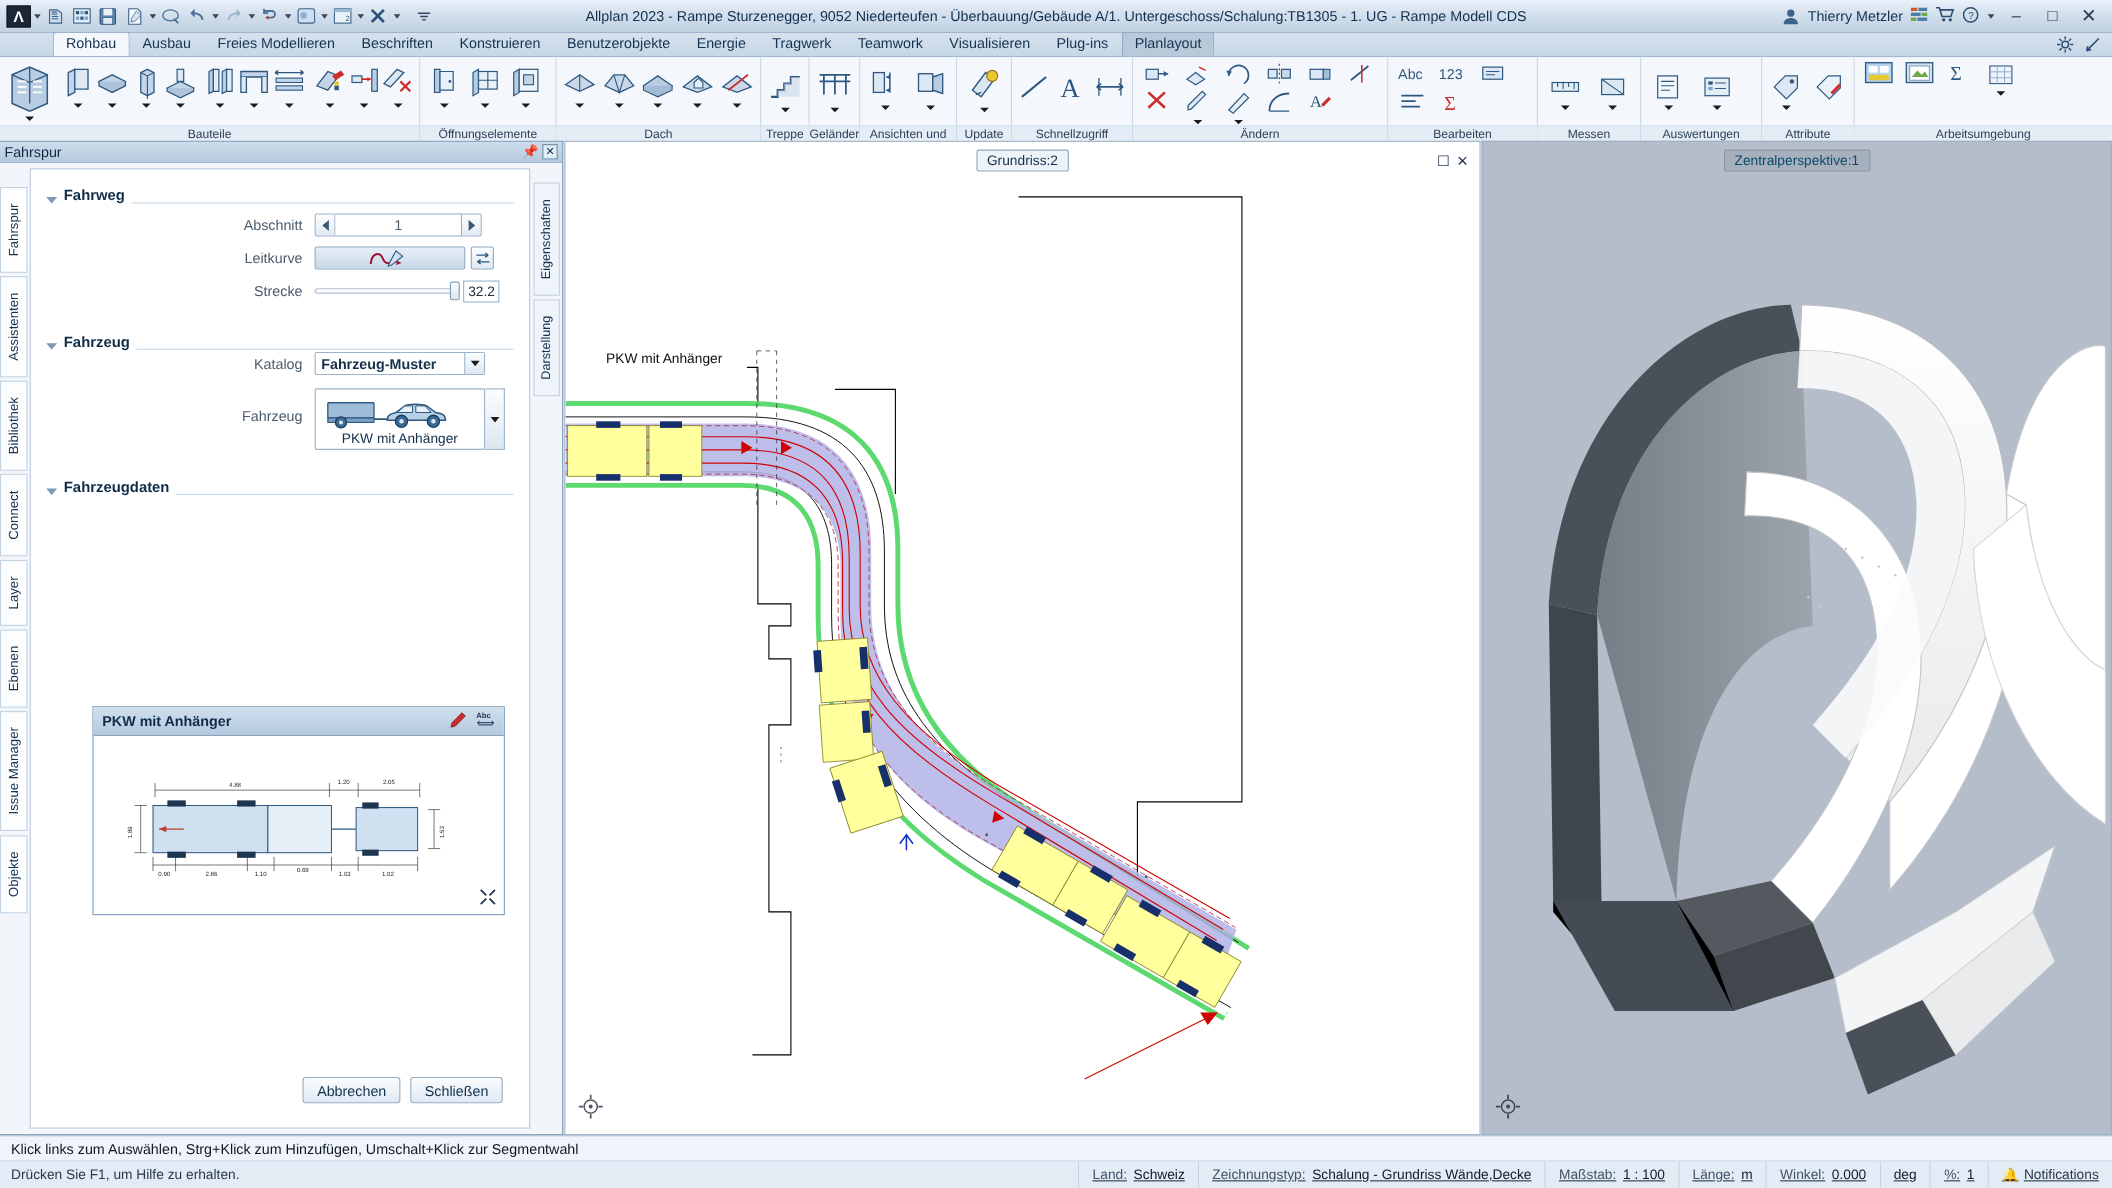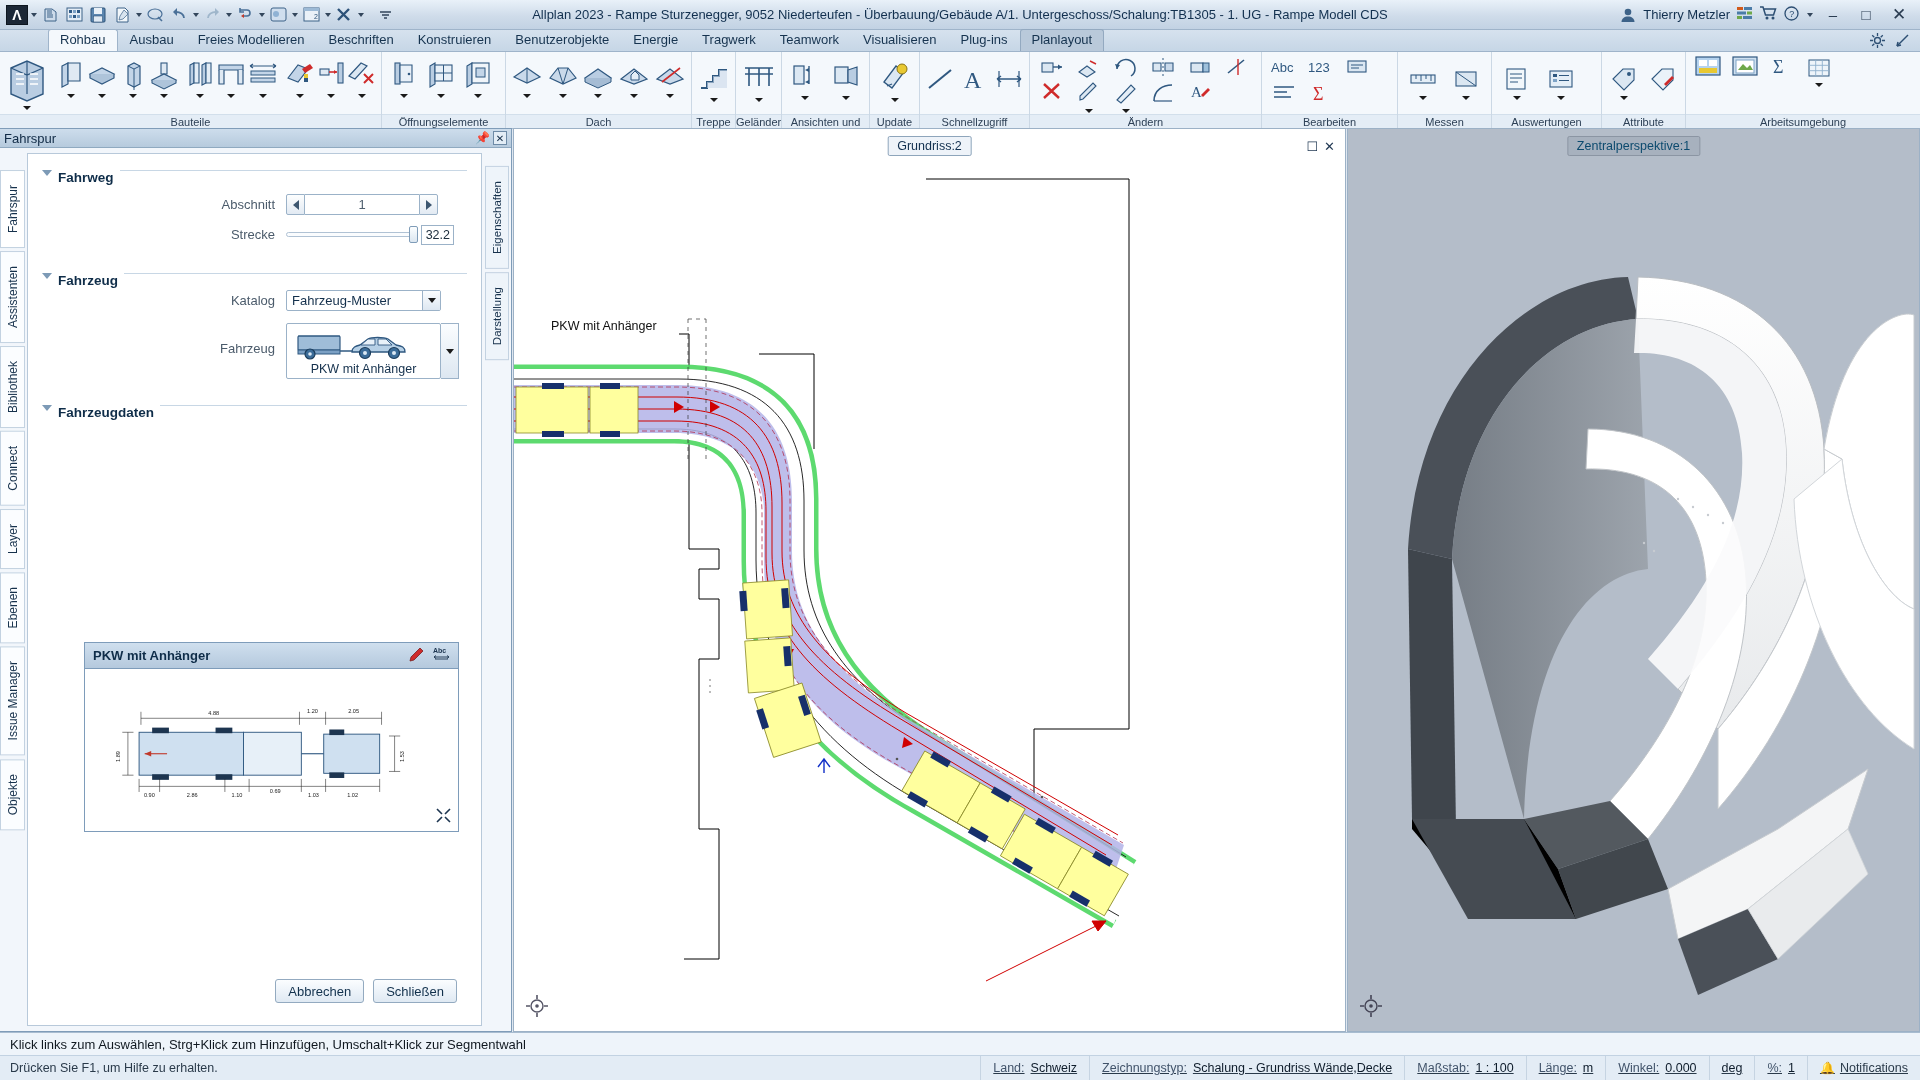--- a/index.html
+++ b/index.html
@@ -101,21 +101,21 @@
   }
   .pmain { flex:1; background:#ffffff; border:1px solid #b8c9da; margin:5px 3px 5px 0; position:relative; }
   .pright-tabs { width:26px; padding-top:18px; }
   .prtab {
     width:24px; background:#eef4fa; border:1px solid #c3d2e1;
     writing-mode:vertical-rl; text-orientation:mixed; transform:rotate(180deg);
     display:flex;align-items:center;justify-content:center;
     font-size:11.5px; color:#16314c; padding:14px 0; margin-bottom:3px;
   }
 
-  .sec-head { display:flex; align-items:flex-start; gap:6px; padding:0 14px; margin-top:16px; }
+  .sec-head { display:flex; align-items:flex-end; gap:6px; padding:0 14px; margin-top:16px; }
   .sec-head .tri { width:0;height:0;border-left:5px solid transparent;border-right:5px solid transparent;border-top:6px solid #7d9ab6;}
   .sec-head .st { font-weight:bold; font-size:13.5px; color:#0f2d49; white-space:nowrap;}
   .sec-head .ln { flex:1; height:1px; background:#c8d7e5; }
 
   .frow { display:flex; align-items:center; margin-top:9px; padding-right:22px; }
   .frow .lbl { width:258px; text-align:right; padding-right:11px; font-size:13px; color:#4b5b6b; }
 
   .spinner { display:flex; align-items:center; height:21px; }
   .sp-arrow {
     width:19px;height:21px;background:linear-gradient(#fdfefe,#e2eaf3);
@@ -143,21 +143,21 @@
   .slider { width:132px; height:21px; display:flex; align-items:center; position:relative; }
   .slider .track { position:absolute; left:0; right:0; height:5px; background:#fafcfe; border:1px solid #b0c2d4; border-radius:3px;}
   .slider .knob { position:absolute; right:0; width:9px; height:17px; background:linear-gradient(#fcfeff,#dbe6f0); border:1px solid #7f9cb8; border-radius:2px;}
   .numbox {
     width:33px;height:20px;background:#fff;border:1px solid #9bb2c8;margin-left:3px;
     display:flex;align-items:center;justify-content:flex-end;padding-right:3px;font-size:12.5px;color:#20303f;
   }
 
   .combo {
     width:155px;height:21px;background:#fff;border:1px solid #9bb2c8;border-radius:2px;
-    display:flex;align-items:center;padding-left:5px;font-size:13px;color:#14304c;position:relative;
+    display:flex;align-items:center;padding-left:5px;font-size:13px;color:#14304c;position:relative;font-weight:bold;
   }
   .combo .arrowbox { position:absolute; right:0; top:0; width:18px;height:19px;background:linear-gradient(#fbfdff,#dde7f1);border-left:1px solid #9bb2c8;display:flex;align-items:center;justify-content:center;}
   .cv-down { width:0;height:0;border-left:4px solid transparent;border-right:4px solid transparent;border-top:5px solid #1a1a1a;}
 
   .vehsel {
     width:155px;height:56px;background:#fff;border:1px solid #9bb2c8;border-radius:2px;
     position:relative; overflow:hidden;
   }
   .vehsel .cap { position:absolute; left:0; right:0; bottom:2px; text-align:center; font-size:12.5px; color:#14304c;}
   .vehsel-drop { width:18px;height:56px;background:linear-gradient(#fbfdff,#dde7f1);border:1px solid #9bb2c8;border-left:none;display:flex;align-items:center;justify-content:center;}
@@ -873,20 +873,35 @@
           <span class="sp-arrow l">
               <span class="tri-l"></span>
             </span>
           <span class="sp-val">1</span>
           <span class="sp-arrow r">
               <span class="tri-r"></span>
             </span>
         </span>
       </div>
 
+      <div class="frow">
+        <span class="lbl">Leitkurve</span>
+        <span class="curvebtn">
+          <svg width="42" height="17" viewBox="0 0 42 17">
+            <path d="M3 14 C4 3, 12 3, 14 9 C16 15, 22 14, 27 11" fill="none" stroke="#a11030" stroke-width="1.8"></path>
+            <path d="M27 11l-1 4 5-2z" fill="#a11030"></path>
+            <path d="M26 2l6 5-10 8-3 1 1-3z" fill="#cfe0f0" stroke="#2f5880" stroke-width="1"></path>
+          </svg>
+        </span>
+        <span class="eqbtn">
+          <svg width="14" height="12" viewBox="0 0 14 12">
+              <path d="M1 3h11M12 3l-3-2M12 3l-3 2M13 9H2M2 9l3-2M2 9l3 2" fill="none" stroke="#2f5880" stroke-width="1.2"></path>
+            </svg>
+        </span>
+      </div>
 
       <div class="frow">
         <span class="lbl">Strecke</span>
         <span class="slider">
           <span class="track"></span>
           <span class="knob"></span>
         </span>
         <span class="numbox">32.2</span>
       </div>
 

